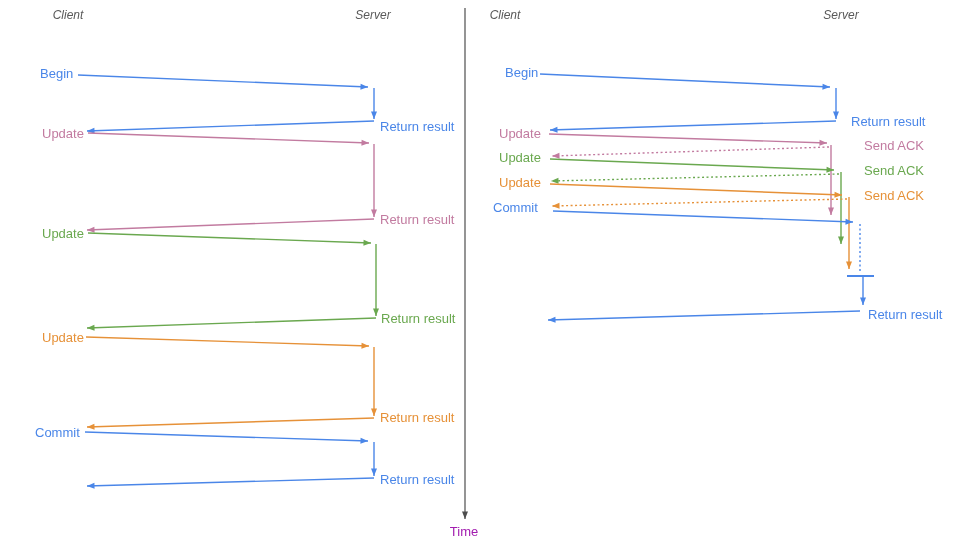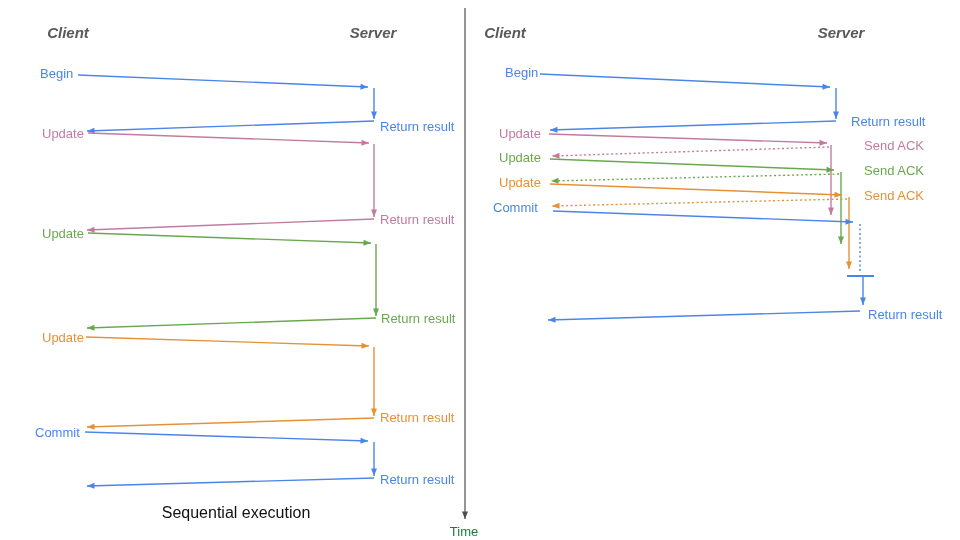--- a/index.html
+++ b/index.html
@@ -1,22 +1,22 @@
 <!DOCTYPE html>
 <html><head>
 <meta charset="utf-8">
 <style>
   html,body{margin:0;padding:0;background:#ffffff;}
   .canvas{position:relative;width:960px;height:540px;background:#ffffff;overflow:hidden;
           font-family:"Liberation Sans",sans-serif;}
   .canvas svg{position:absolute;left:0;top:0;}
   .overlay-label{position:absolute;width:120px;text-align:center;white-space:nowrap;}
-  .hdr{font-size:15px;font-style:italic;color:#595959;top:24px;font-weight:bold;}
+  .hdr{font-size:12px;font-style:italic;color:#595959;top:8px;}
   .caption{font-size:16px;color:#111111;top:504px;width:300px;}
-  .time-label{font-size:13px;color:#15803d;top:524px;width:60px;}
+  .time-label{font-size:13px;color:#a21caf;top:524px;width:60px;}
   text{font-family:"Liberation Sans",sans-serif;}
 </style>
 </head>
 <body>
 
 <div class="canvas">
   <svg id="diagram-svg" width="960" height="540" viewBox="0 0 960 540">
       <g>
         <text x="40" y="78" fill="#4a86e8" font-size="13">Begin</text>
       </g>
@@ -207,16 +207,15 @@
         <line x1="465" y1="8" x2="465" y2="519" stroke="#4d4d4d" stroke-width="1.2"></line>
         <polygon points="465,519 468,511.5 462,511.5" fill="#4d4d4d"></polygon>
       </g>
     </svg>
 
   <div class="overlay-label hdr" style="left:8px;">Client</div>
   <div class="overlay-label hdr" style="left:313px;">Server</div>
   <div class="overlay-label hdr" style="left:445px;">Client</div>
   <div class="overlay-label hdr" style="left:781px;">Server</div>
 
-  <div class="overlay-label caption" style="left:86px;">Sequential execution</div>
 
   <div class="overlay-label time-label" style="left:434px;">Time</div>
 </div>
 
 </body></html>

